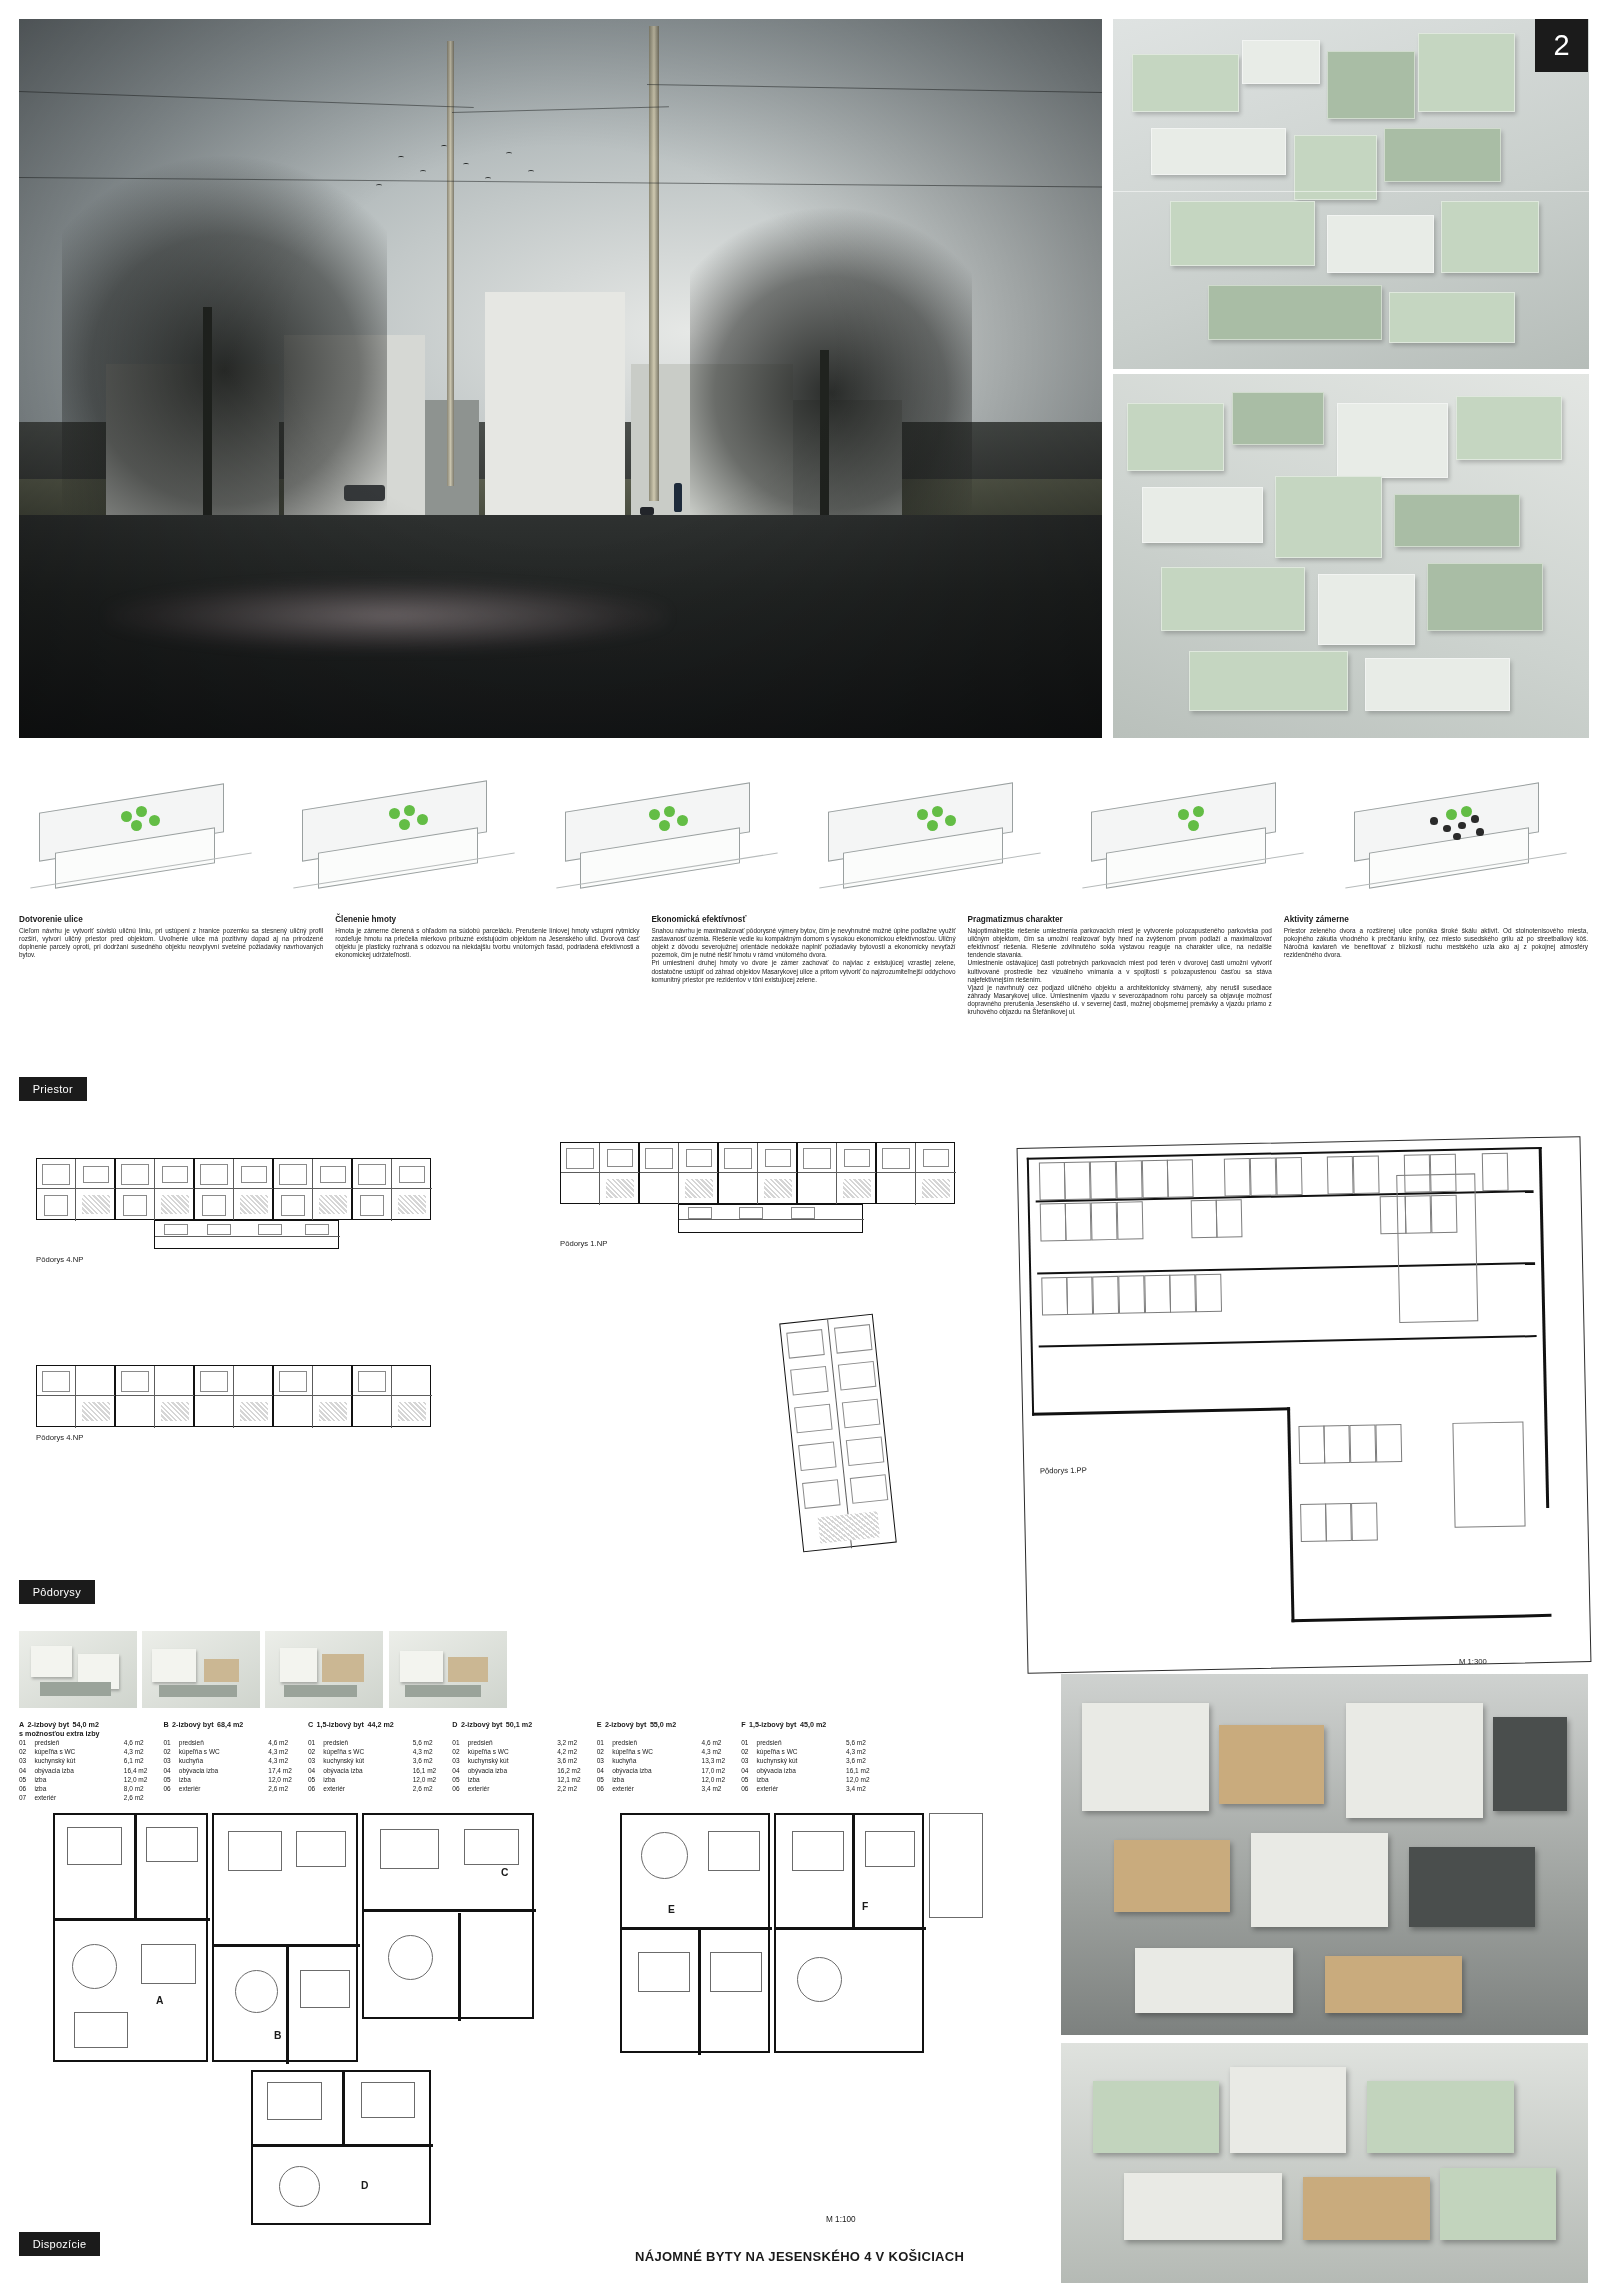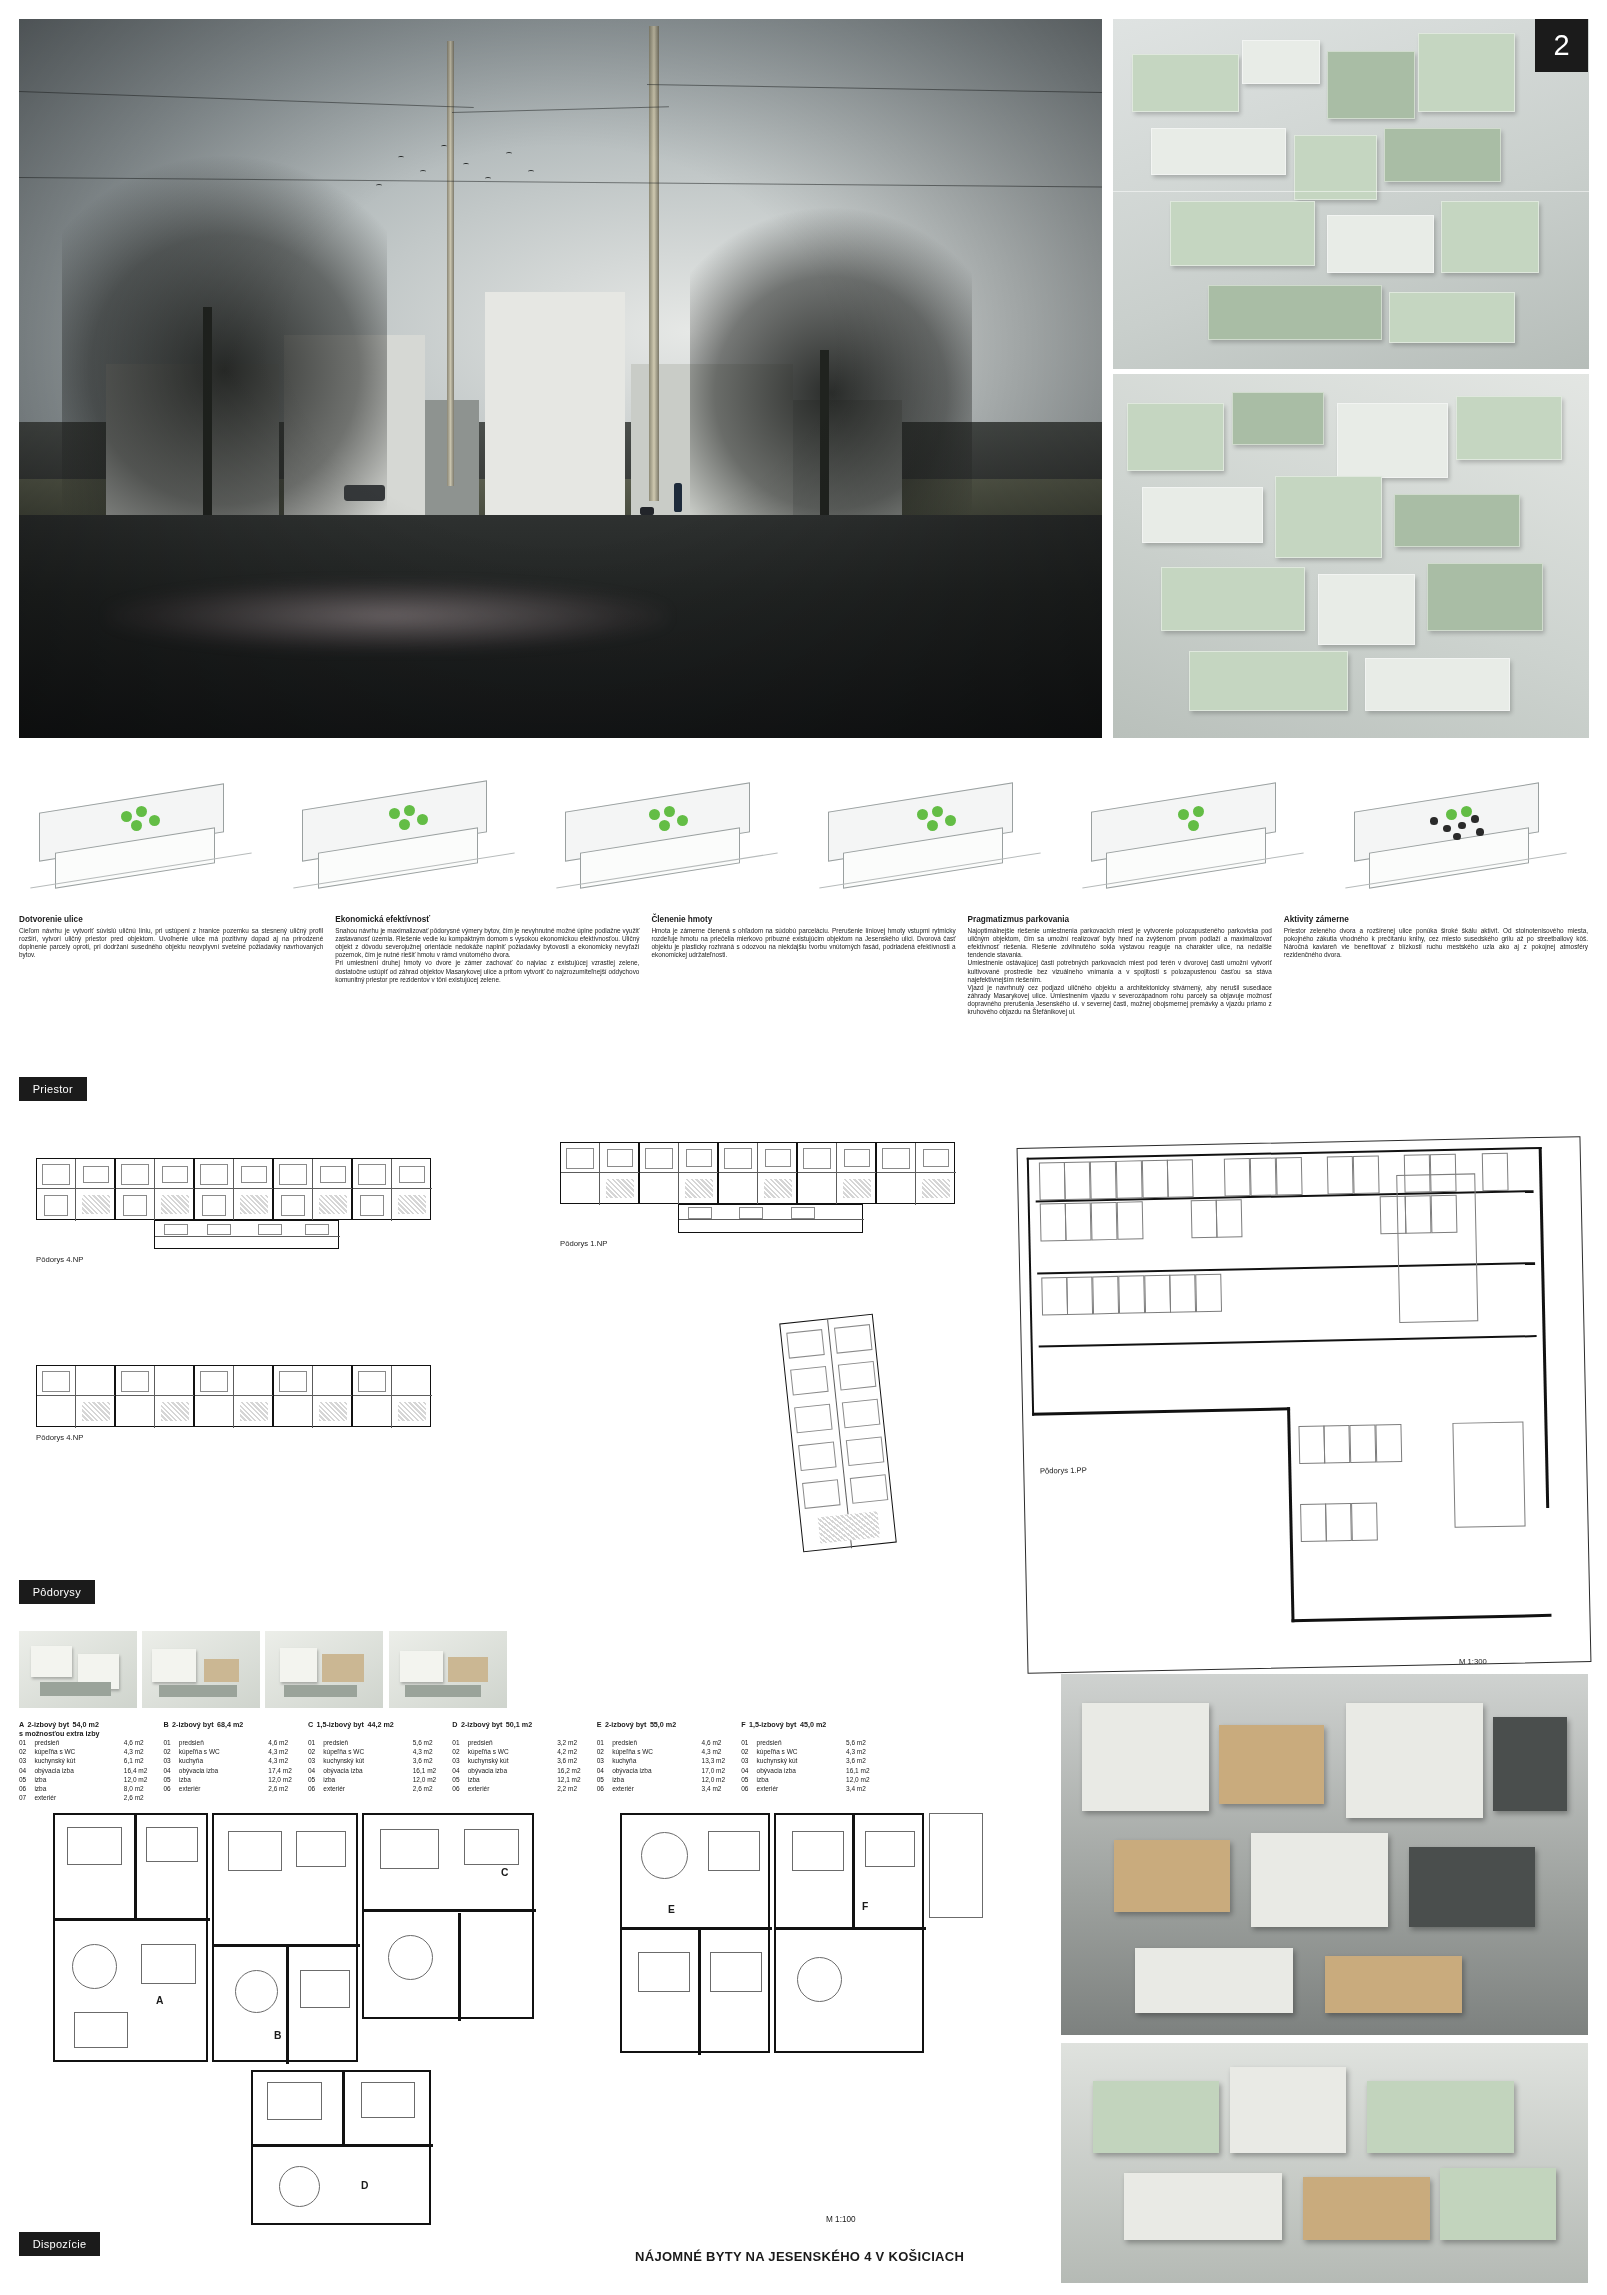--- a/index.html
+++ b/index.html
@@ -257,30 +257,30 @@
       <div class="line" style="left:4%;top:74%;width:88%;transform:rotate(-9deg);"></div>
     </div>
   </div>
 
   <div class="texts">
     <div class="tcol">
       <h4>Dotvorenie ulice</h4>
       <p>Cieľom návrhu je vytvoriť súvislú uličnú líniu, pri ustúpení z hranice pozemku sa stesnený uličný profil rozšíri, vytvorí uličný priestor pred objektom. Uvoľnenie ulice má pozitívny dopad aj na prirodzené doplnenie parcely oproti, pri dodržaní susedného objektu neovplyvní svetelné požiadavky navrhovaných bytov.</p>
     </div>
     <div class="tcol">
+      <h4>Členenie hmoty</h4>
+      <p>Hmota je zámerne členená s ohľadom na súdobú parceláciu. Prerušenie líniovej hmoty vstupmi rytmicky rozdeľuje hmotu na priečelia mierkovo príbuzné existujúcim objektom na Jesenského ulici. Dvorová časť objektu je plasticky rozhraná s odozvou na niekdajšiu tvorbu vnútorných fasád, podriadená efektívnosti a ekonomickej udržateľnosti.</p>
+    </div>
+    <div class="tcol">
       <h4>Ekonomická efektívnosť</h4>
       <p style="white-space:pre-line">Snahou návrhu je maximalizovať pôdorysné výmery bytov, čím je nevyhnutné možné úplne podlažne využiť zastavanosť územia. Riešenie vedie ku kompaktným domom s vysokou ekonomickou efektívnosťou. Uličný objekt z dôvodu severojužnej orientácie nedokáže naplniť požiadavky bytovosti a ekonomicky nevyťaží pozemok, čím je nutné riešiť hmotu v rámci vnútorného dvora.
 Pri umiestnení druhej hmoty vo dvore je zámer zachovať čo najviac z existujúcej vzrastlej zelene, dostatočne ustúpiť od záhrad objektov Masarykovej ulice a pritom vytvoriť čo najzrozumiteľnejší oddychovo komunitný priestor pre rezidentov v tôni existujúcej zelene.</p>
     </div>
     <div class="tcol">
-      <h4>Členenie hmoty</h4>
-      <p>Hmota je zámerne členená s ohľadom na súdobú parceláciu. Prerušenie líniovej hmoty vstupmi rytmicky rozdeľuje hmotu na priečelia mierkovo príbuzné existujúcim objektom na Jesenského ulici. Dvorová časť objektu je plasticky rozhraná s odozvou na niekdajšiu tvorbu vnútorných fasád, podriadená efektívnosti a ekonomickej udržateľnosti.</p>
-    </div>
-    <div class="tcol">
-      <h4>Pragmatizmus parkovania</h4>
+      <h4>Pragmatizmus charakter</h4>
       <p style="white-space:pre-line">Najoptimálnejšie riešenie umiestnenia parkovacích miest je vytvorenie polozapusteného parkoviska pod uličným objektom, čím sa umožní realizovať byty hneď na zvýšenom prvom podlaží a maximalizovať efektívnosť riešenia. Riešenie zdvihnutého sokla výstavou reaguje na charakter ulice, na nedalšie tendencie stavania.
 Umiestnenie ostávajúcej časti potrebných parkovacích miest pod terén v dvorovej časti umožní vytvoriť kultivované prostredie bez vizuálneho vnímania a v spojitosti s polozapustenou časťou sa stáva najefektívnejším riešením.
 Vjazd je navrhnutý cez podjazd uličného objektu a architektonicky stvárnený, aby nerušil susediace záhrady Masarykovej ulice. Umiestnením vjazdu v severozápadnom rohu parcely sa objavuje možnosť dopravného prerušenia Jesenského ul. v severnej časti, možnej obojsmernej premávky a vjazdu priamo z kruhového objazdu na Štefánikovej ul.</p>
     </div>
     <div class="tcol">
       <h4>Aktivity zámerne</h4>
       <p>Priestor zeleného dvora a rozšírenej ulice ponúka široké škálu aktivít. Od stolnotenisového miesta, pokojného zákutia vhodného k prečítaniu knihy, cez miesto susedského grilu až po streetballový kôš. Náročná kaviareň vie benefitovať z blízkosti ruchu mestského uzla ako aj z pokojnej atmosféry rezidenčného dvora.</p>
     </div>
   </div>
 

